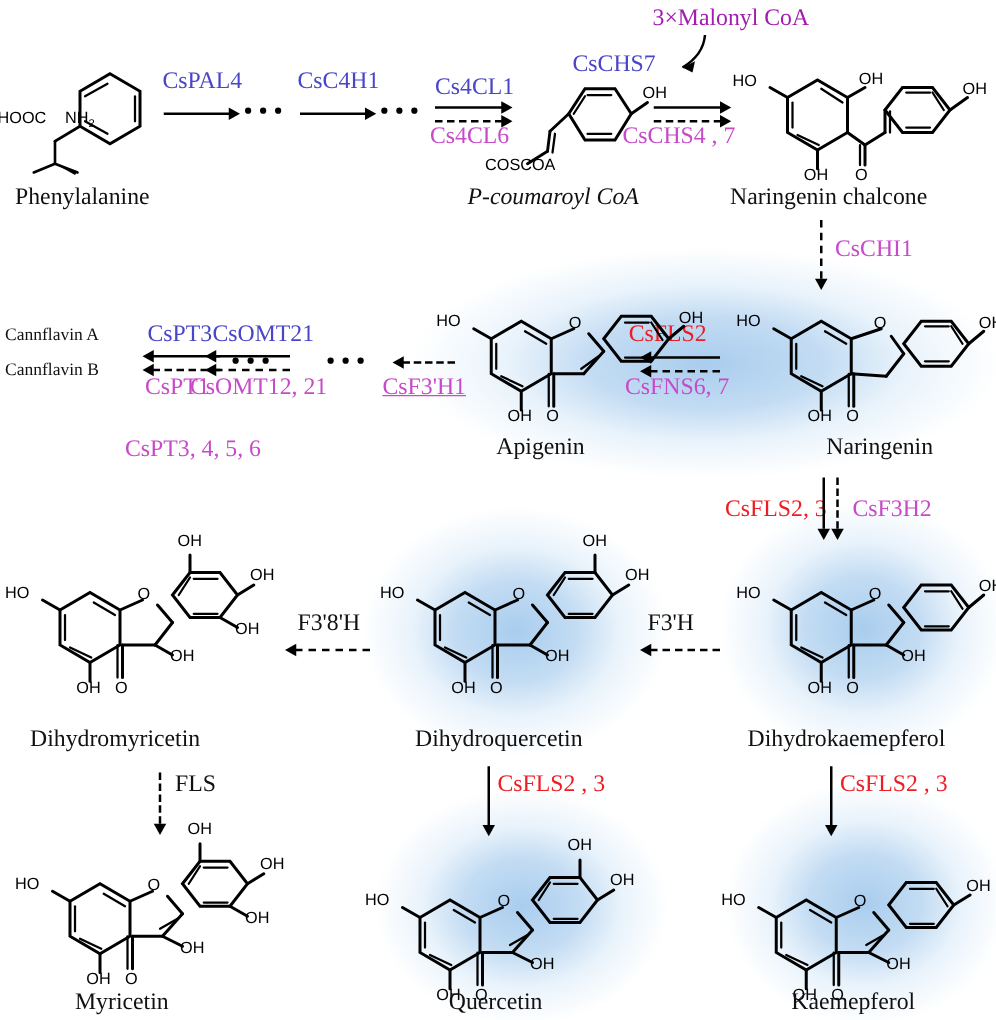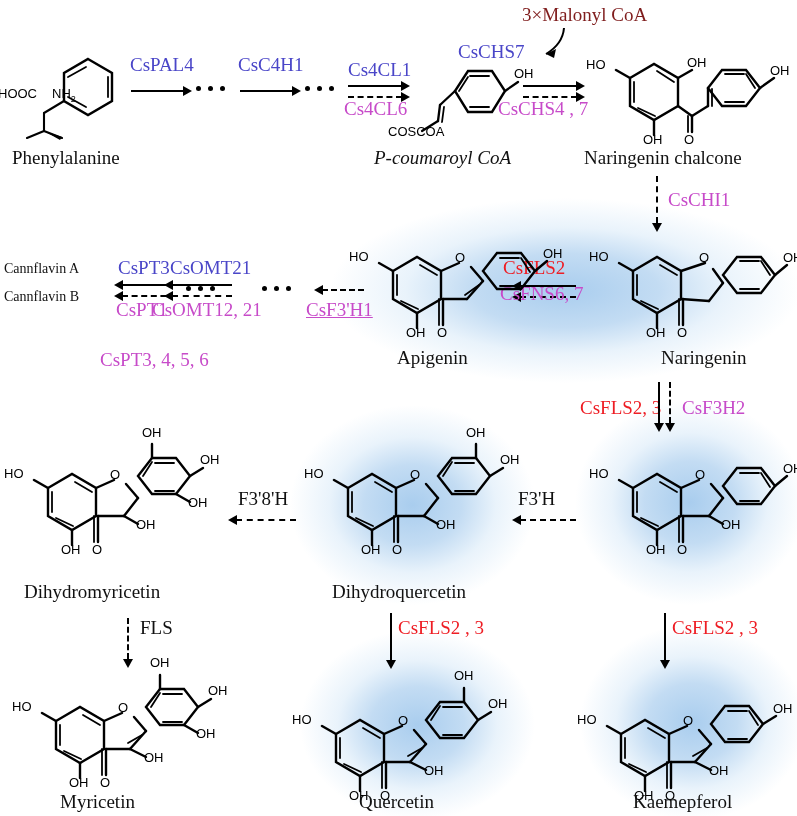--- a/index.html
+++ b/index.html
@@ -11,21 +11,21 @@
   .glow{position:absolute;border-radius:50%;pointer-events:none;
         background:radial-gradient(closest-side,#a9cdee 0%,#c3dcf3 40%,rgba(215,233,248,0.55) 68%,rgba(255,255,255,0) 100%);}
 
   
   .lbl{position:absolute;white-space:nowrap;line-height:1;}
   .enzblue{color:#4a46c8;font-size:19px;font-family:"Liberation Serif",serif;}
   .enzmag{color:#c74bc9;font-size:19px;font-family:"Liberation Serif",serif;}
   .enzred{color:#ee1d24;font-size:19px;font-family:"Liberation Serif",serif;}
   .enzblk{color:#111;font-size:19px;font-family:"Liberation Serif",serif;}
   .cmpd{color:#111;font-size:19px;font-family:"Liberation Serif",serif;}
-  .cofac{color:#7f1d1d;font-size:19px;font-family:"Liberation Serif",serif;}
+  .cofac{color:#a21caf;font-size:19px;font-family:"Liberation Serif",serif;}
   .endprod{color:#111;font-size:14px;font-family:"Liberation Serif",serif;}
 
   
   .atom{position:absolute;font-family:"Liberation Sans",sans-serif;
         font-size:13px;color:#000;white-space:nowrap;line-height:1;}
   .atom sub{font-size:9px;}
 
   
   .arrow-r{position:absolute;height:10px;}
   .arrow-r .sh{position:absolute;left:0;top:4px;height:1.6px;background:#000;}
@@ -245,21 +245,21 @@
 
   <div class="lbl enzred" style="left:503px;top:258px;">CsFLS2</div>
   <div class="arrow-l" style="left:512px;top:281px;width:64px;">
     <div class="sh" style="width:56px;left:8px;"></div>
       <div class="hd" style="left:0;"></div>
   </div>
   <div class="arrow-l dash" style="left:512px;top:292px;width:64px;">
     <div class="sh" style="width:56px;left:8px;"></div>
       <div class="hd" style="left:0;"></div>
   </div>
-  <div class="lbl enzmag" style="left:500px;top:284px;font-family:Liberation Serif, serif;">CsFNS6, 7</div>
+  <div class="lbl enzmag" style="left:500px;top:300px;font-family:Liberation Serif, serif;">CsFNS6, 7</div>
 
   <div class="struct" style="left:355px;top:235px;width:190px;height:110px;">
     <svg width="190" height="110" viewBox="0 0 190 110">
       <g stroke="#000" stroke-width="2.4" fill="none" stroke-linecap="round">
         <polygon points="38,36 62,22 86,36 86,64 62,78 38,64"></polygon>
         <line x1="42" y1="40" x2="42" y2="60" stroke-width="1.8"></line>
         <line x1="46" y1="66" x2="63" y2="74" stroke-width="1.8"></line>
         <line x1="82" y1="40" x2="65" y2="30" stroke-width="1.8"></line>
         <line x1="38" y1="36" x2="24" y2="28"></line>
         <line x1="62" y1="78" x2="62" y2="93"></line>
@@ -367,20 +367,21 @@
         <line x1="180" y1="38" x2="192" y2="28"></line>
       </g>
     </svg>
     <span class="atom" style="left:-6px;top:19px;">HO</span>
     <span class="atom" style="left:100px;top:20px;">O</span>
     <span class="atom" style="left:51px;top:95px;">OH</span>
     <span class="atom" style="left:82px;top:95px;">O</span>
     <span class="atom" style="left:126px;top:70px;">OH</span>
     <span class="atom" style="left:188px;top:14px;">OH</span>
   </div>
+  <div class="lbl cmpd" style="left:598px;top:582px;">Dihydrokaemepferol</div>
 
   <div class="lbl enzblk" style="left:518px;top:489px;">F3'H</div>
   <div class="arrow-l dash" style="left:512px;top:515px;width:64px;">
     <div class="sh" style="width:56px;left:8px;"></div>
       <div class="hd" style="left:0;"></div>
   </div>
 
   <div class="struct" style="left:310px;top:440px;width:200px;height:125px;">
     <svg width="200" height="125" viewBox="0 0 200 125">
       <g stroke="#000" stroke-width="2.4" fill="none" stroke-linecap="round">

